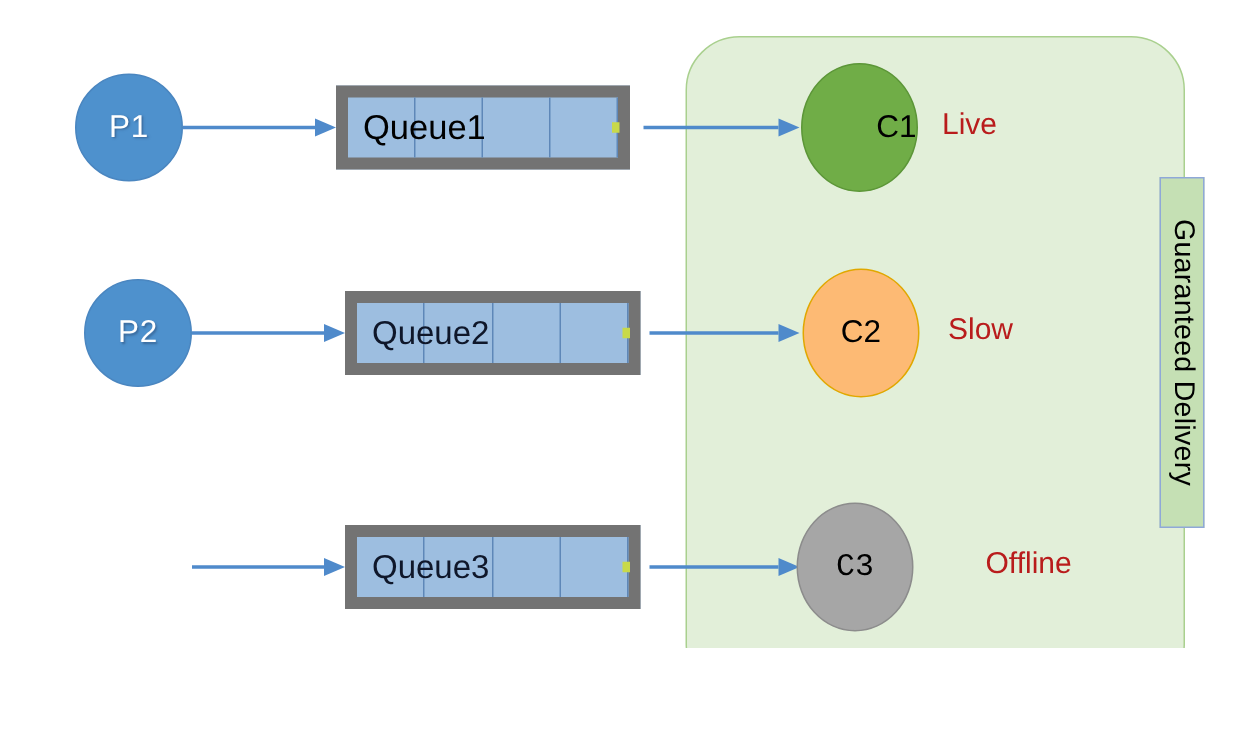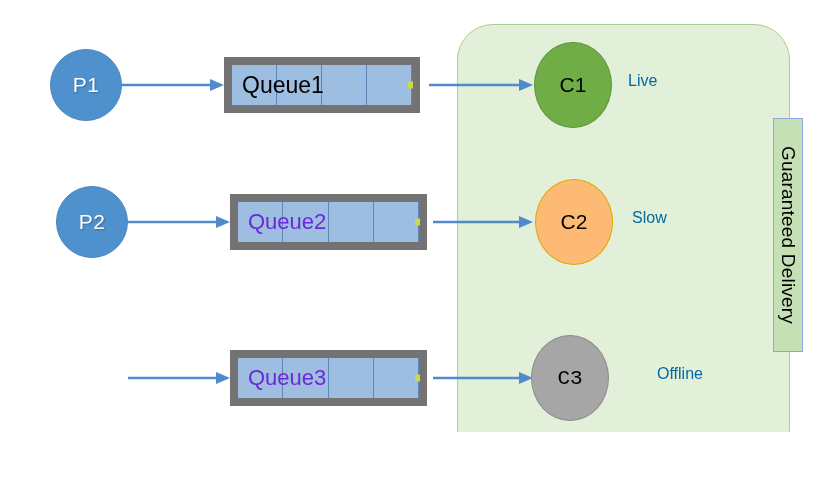--- a/index.html
+++ b/index.html
@@ -69,21 +69,21 @@
   }
   .queue .cell:last-child {
     border-right: none;
   }
   .queue-label {
     position: absolute;
     left: 10px;
     top: 50%;
     transform: translateY(-50%);
     white-space: nowrap;
-    color: #6d28d9;
+    color: #0f172a;
     font-size: 22px;
     z-index: 3;
     pointer-events: none;
   }
   .queue-label.strong {
     font-size: 23px;
     color: #000000;
   }
   
   .handle {
@@ -118,22 +118,22 @@
     color: #000000;
     box-sizing: border-box;
   }
   .consumer.c1 { background: #70AD47; border: 1px solid #5C9638; }
   .consumer.c2 { background: #fdba74; border: 1px solid #E0A800; }
   .consumer.c3 { background: #A6A6A6; border: 1px solid #8C8C8C; font-family: Liberation Mono, monospace; }
 
   
   .status {
     position: absolute;
-    font-size: 16px;
-    color: #0369a1;
+    font-size: 20px;
+    color: #b91c1c;
     white-space: nowrap;
   }
 
   
   .vtag {
     position: absolute;
     left: 773px;
     top: 118px;
     width: 30px;
     height: 234px;
@@ -180,21 +180,21 @@
     <div class="handle"></div>
   </div>
 
   <div class="arrow" style="left:429px; top:78px; width:104px;">
     <svg width="104" height="14" viewBox="0 0 104 14">
       <line x1="0" y1="7" x2="90" y2="7" stroke="#4F8ACB" stroke-width="2.4"></line>
       <polygon points="90,1 104,7 90,13" fill="#4F8ACB"></polygon>
     </svg>
   </div>
 
-  <div class="consumer c1" style="left:534px; top:42px;">
+  <div class="consumer c1" style="left:534px; top:42px;justify-content:flex-end;">
     <span>C1</span>
   </div>
 
   <div class="status" style="left:628px; top:72px;">Live</div>
 
   <div class="producer" style="left:56px; top:186px;">
     <span>P2</span>
   </div>
 
   <div class="arrow" style="left:128px; top:215px; width:102px;">

